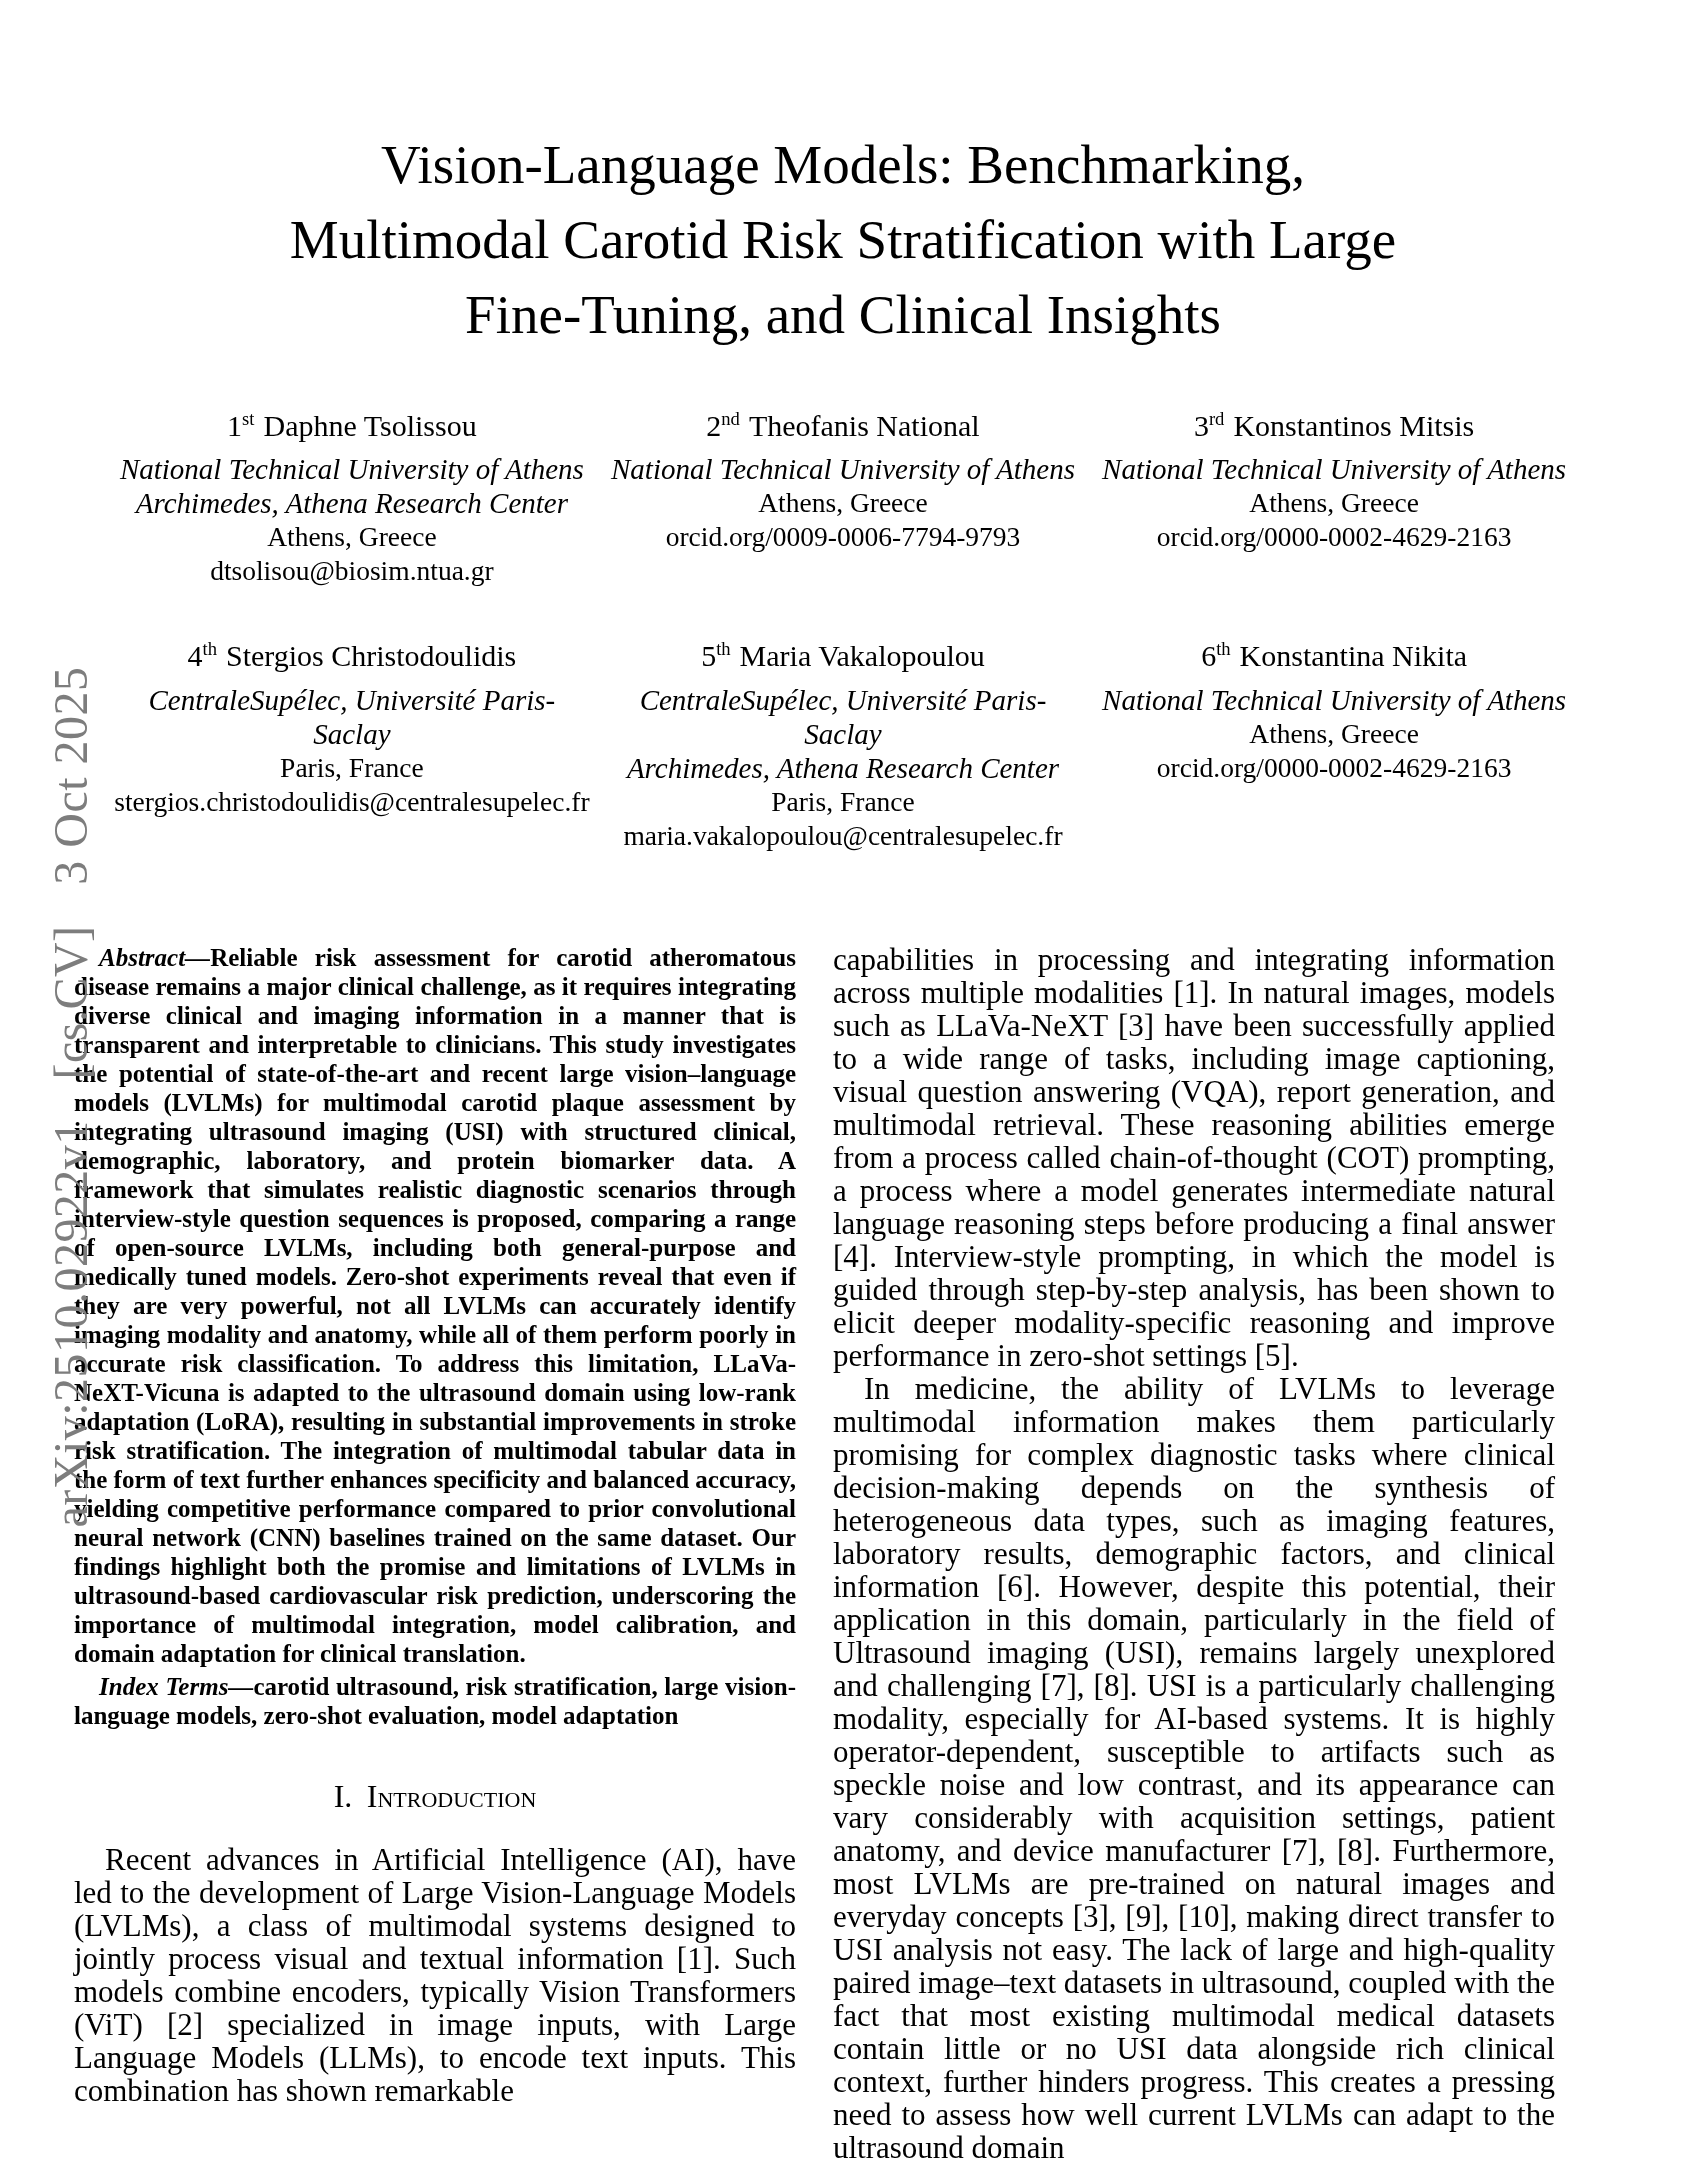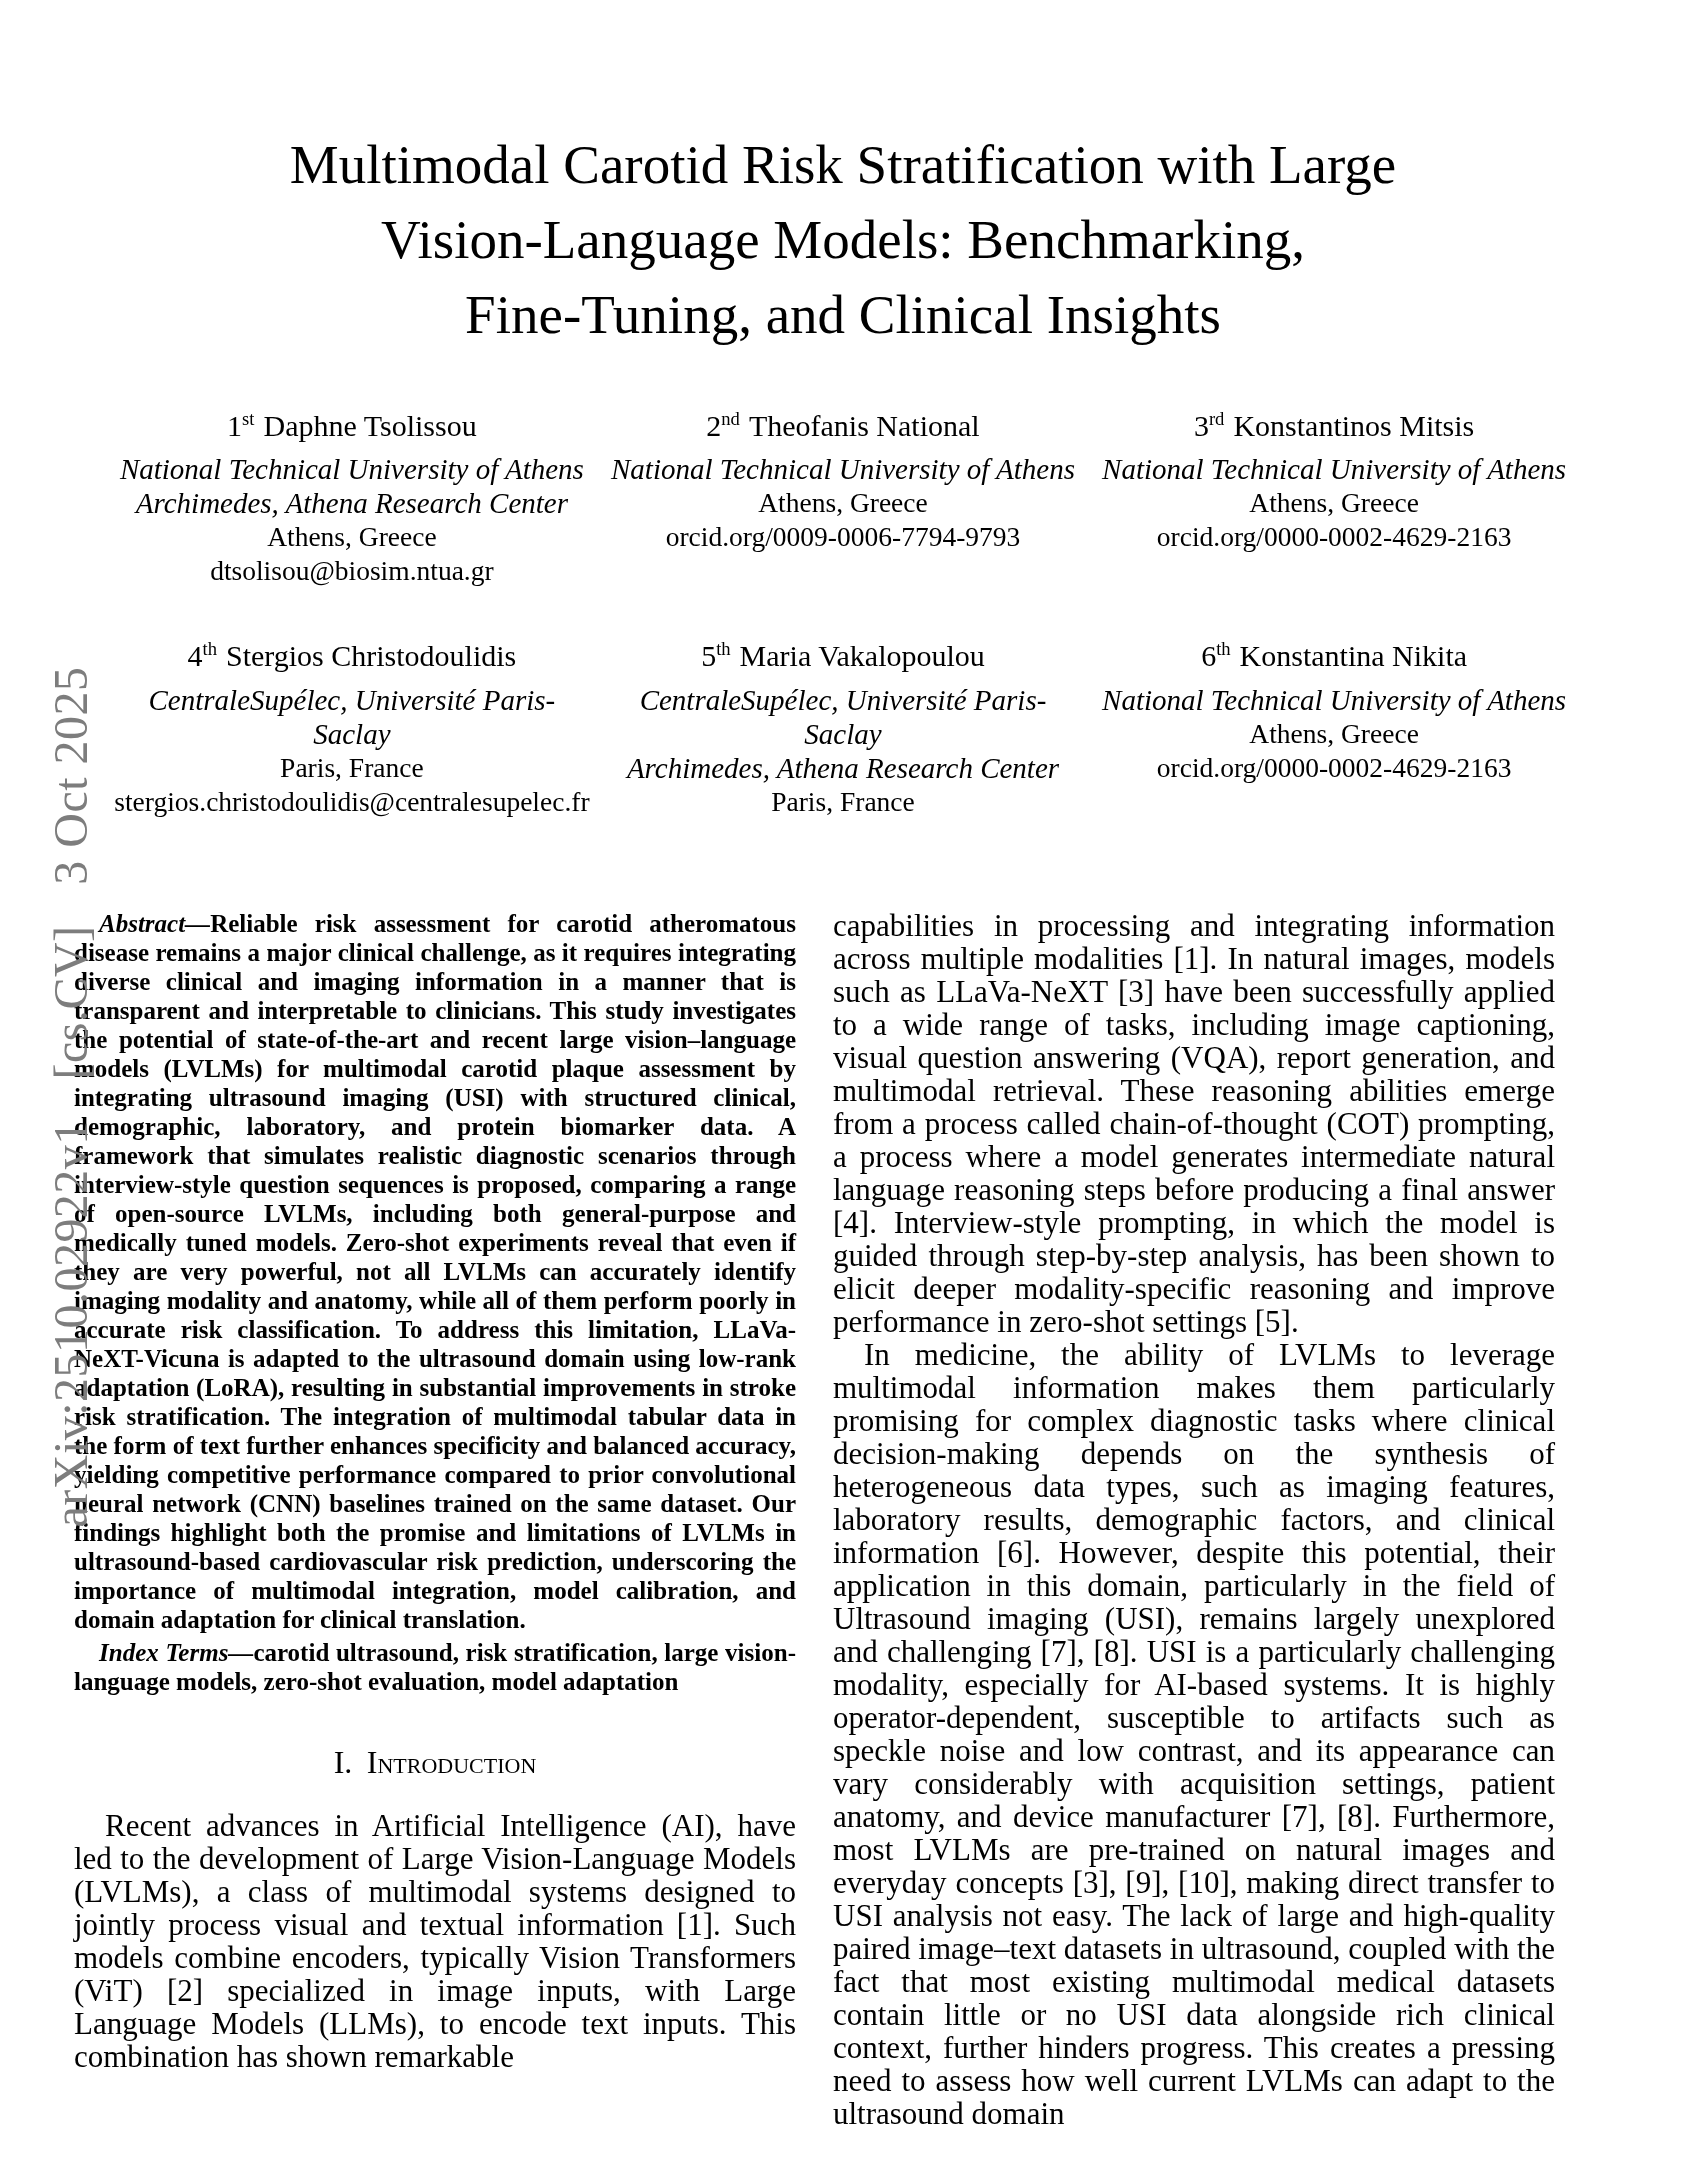--- a/index.html
+++ b/index.html
@@ -108,22 +108,22 @@
 </head>
 <body>
 
 <div class="page">
 
   <div class="arxiv-banner">
     <span class="seg">arXiv:2510.02922v1</span><span class="seg">[cs.CV]</span><span class="seg">3 Oct 2025</span>
   </div>
 
   <h1 class="title">
+    <div>Vision-Language Models: Benchmarking,</div>
     <div>Multimodal Carotid Risk Stratification with Large</div>
-    <div>Vision-Language Models: Benchmarking,</div>
     <div>Fine-Tuning, and Clinical Insights</div>
   </h1>
 
   <div class="authors-grid">
 
     <div class="author">
       <div class="author-name"><span>1</span><sup>st</sup><span class="nm">Daphne Tsolissou</span></div>
       <div class="affil">National Technical University of Athens</div>
       <div class="affil">Archimedes, Athena Research Center</div>
       <div class="city">Athens, Greece</div>
@@ -149,20 +149,21 @@
       <div class="affil">CentraleSupélec, Université Paris-Saclay</div>
       <div class="city">Paris, France</div>
       <div class="contact">stergios.christodoulidis@centralesupelec.fr</div>
     </div>
 
     <div class="author">
       <div class="author-name"><span>5</span><sup>th</sup><span class="nm">Maria Vakalopoulou</span></div>
       <div class="affil">CentraleSupélec, Université Paris-Saclay</div>
       <div class="affil">Archimedes, Athena Research Center</div>
       <div class="city">Paris, France</div>
+      <div class="contact">maria.vakalopoulou@centralesupelec.fr</div>
     </div>
 
     <div class="author">
       <div class="author-name"><span>6</span><sup>th</sup><span class="nm">Konstantina Nikita</span></div>
       <div class="affil">National Technical University of Athens</div>
       <div class="city">Athens, Greece</div>
       <div class="contact">orcid.org/0000-0002-4629-2163</div>
     </div>
 
   </div>

